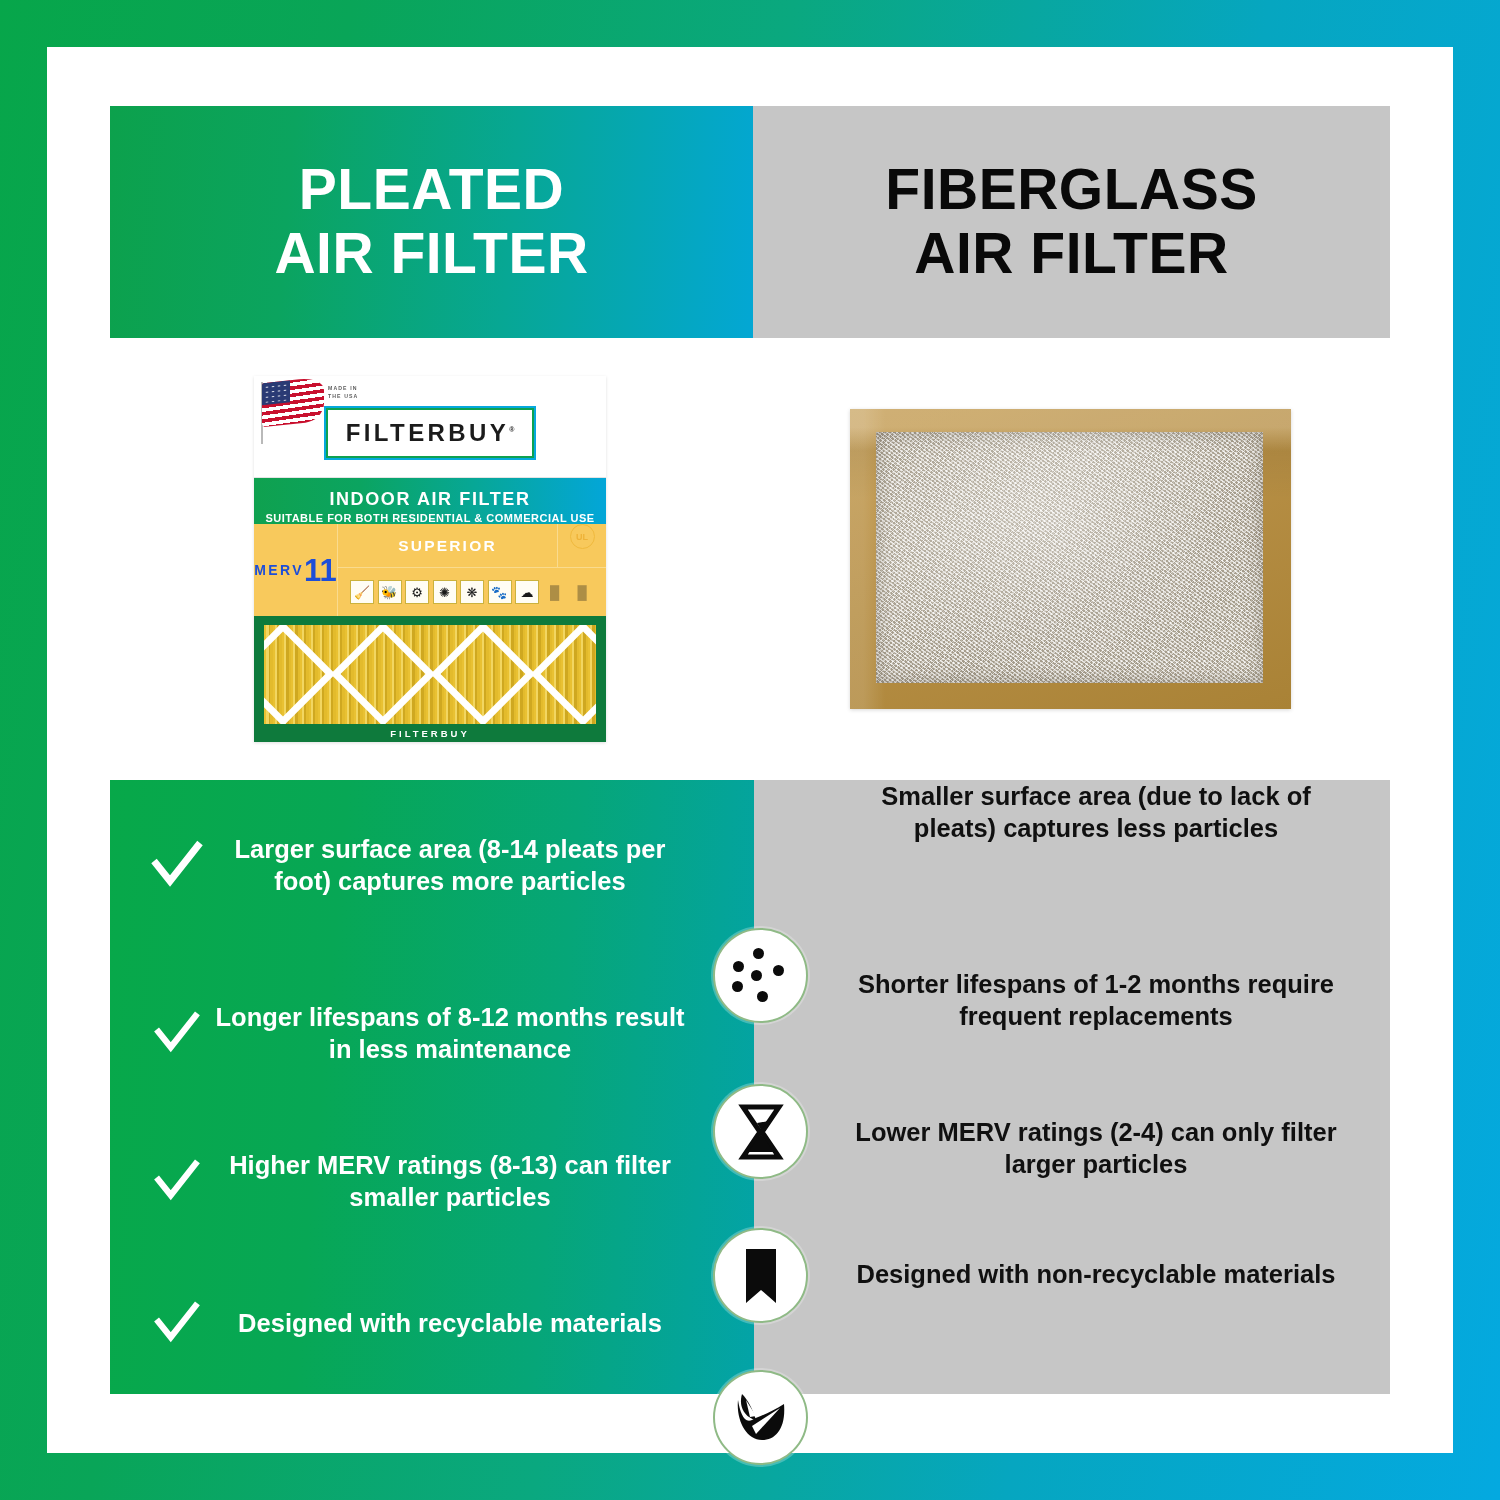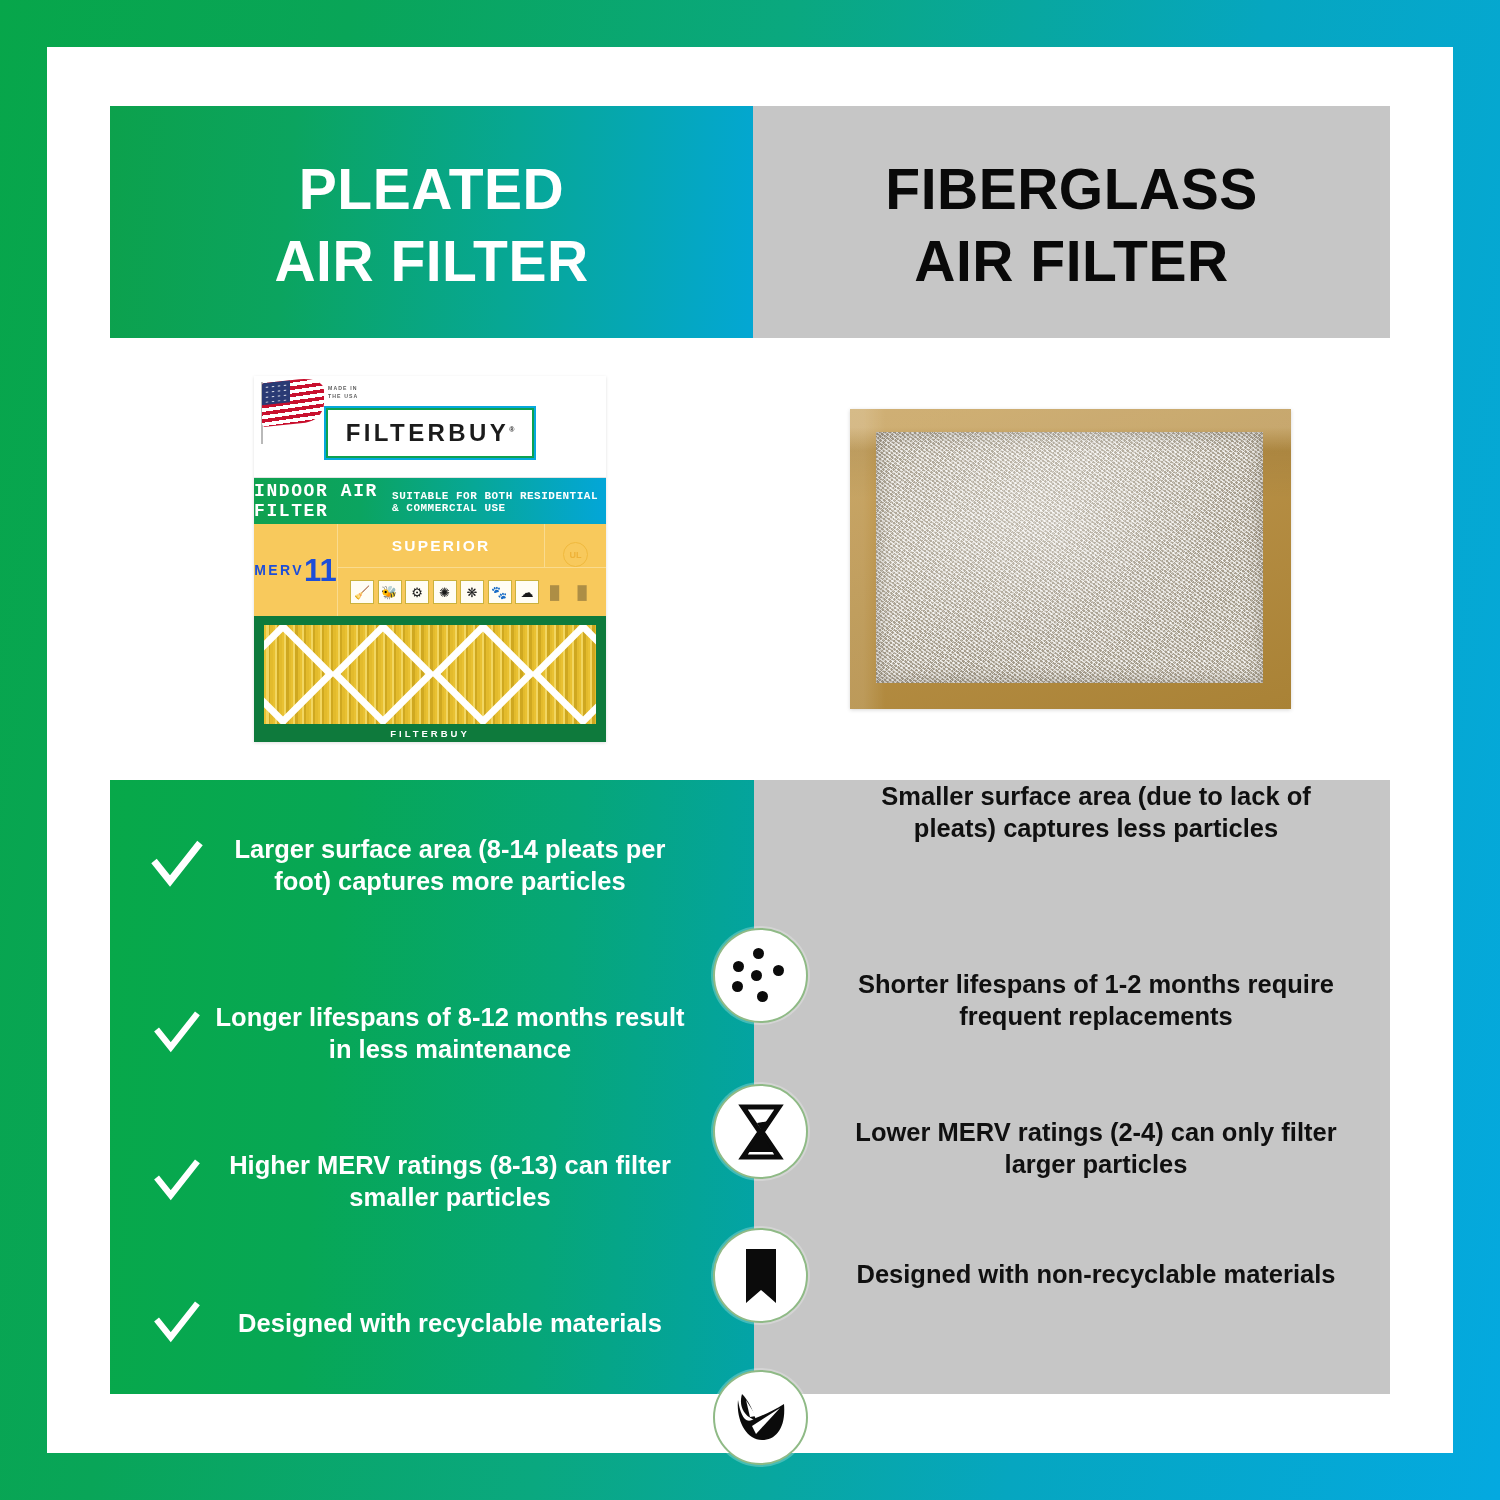--- a/index.html
+++ b/index.html
@@ -48,21 +48,21 @@
     text-align:center;
     font-weight:bold;
     font-size:57px;
     line-height:1.12;
     letter-spacing:0.5px;
     font-stretch:condensed;
     text-transform:uppercase;
   }
   .hdr-title.light { color:#ffffff; }
   .hdr-title.dark  { color:#090909; }
-  .hdr-title span { display:block; white-space:nowrap;margin-top:8px; }
+  .hdr-title span { display:block; white-space:nowrap; }
 
   
   .products-row {
     position:absolute; left:0; top:232px;
     width:1280px; height:442px;
     background:#ffffff;
     display:flex;
   }
   .prod-cell {
     width:640px; height:442px;
@@ -125,24 +125,23 @@
   }
   .pl-logo {
     font-size:24px; font-weight:bold;
     letter-spacing:3.4px; color:#1b1b1b;
     position:relative;
   }
   .pl-logo sup { font-size:7px; vertical-align:super; letter-spacing:0; }
   .pl-green {
     height:46px;
     background:linear-gradient(90deg,#0fa14f 0%,#0ba460 30%,#07a795 62%,#03a6d8 100%);
-    display:flex; flex-direction:row;
+    display:flex; flex-direction:column;
     align-items:center; justify-content:flex-end;
     color:#fff;
-    font-family:Liberation Mono, monospace;
   }
   .pl-green .l1 {
     font-size:18px; font-weight:bold; letter-spacing:1.6px;
   }
   .pl-green .l2 {
     font-size:11px; font-weight:bold; letter-spacing:0.5px; margin-top:2px;
   }
   .pl-yellow {
     position:relative;
     height:92px;
@@ -167,23 +166,23 @@
     border-bottom:1.5px solid #fadb8e;
     display:flex; align-items:center;
     position:relative;
   }
   .pl-superior .txt {
     flex:1; text-align:center;
     color:#ffffff; font-weight:bold;
     font-size:15.5px; letter-spacing:2.2px;
   }
   .pl-ulbox {
-    width:62px; height:100%;
+    width:49px; height:100%;
     border-left:1.5px solid #fadb8e;
-    display:flex; align-items:flex-end; justify-content:center;
+    display:flex; align-items:flex-start; justify-content:center;
   }
   .pl-ul {
     width:25px; height:25px; border-radius:50%;
     border:1.6px solid #f0b93d;
     display:flex; align-items:center; justify-content:center;
     font-size:9px; font-weight:bold; color:#eeb238;
   }
   .pl-icons {
     flex:1;
     display:flex; align-items:center; justify-content:center;

